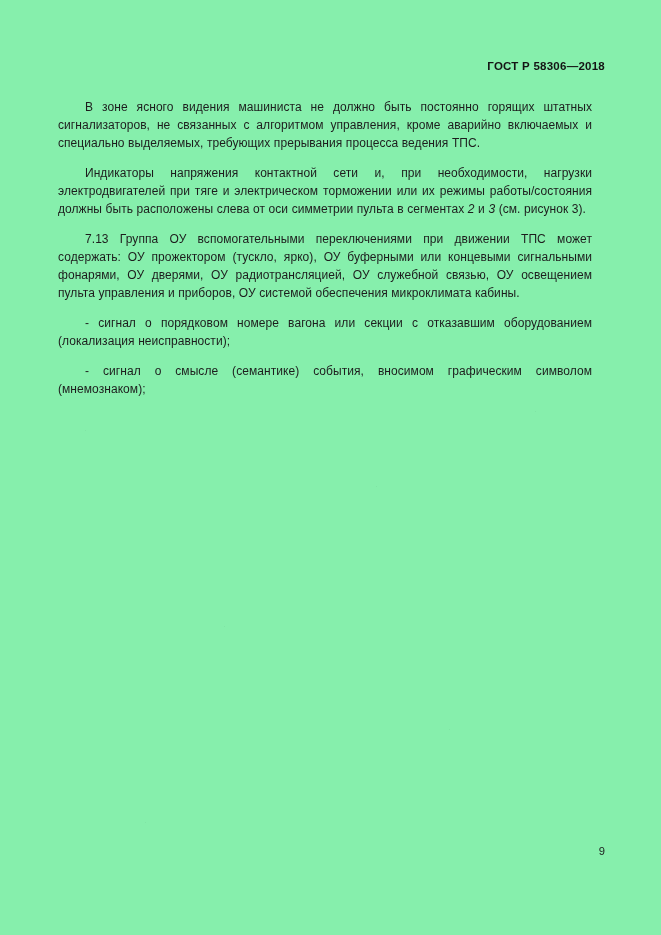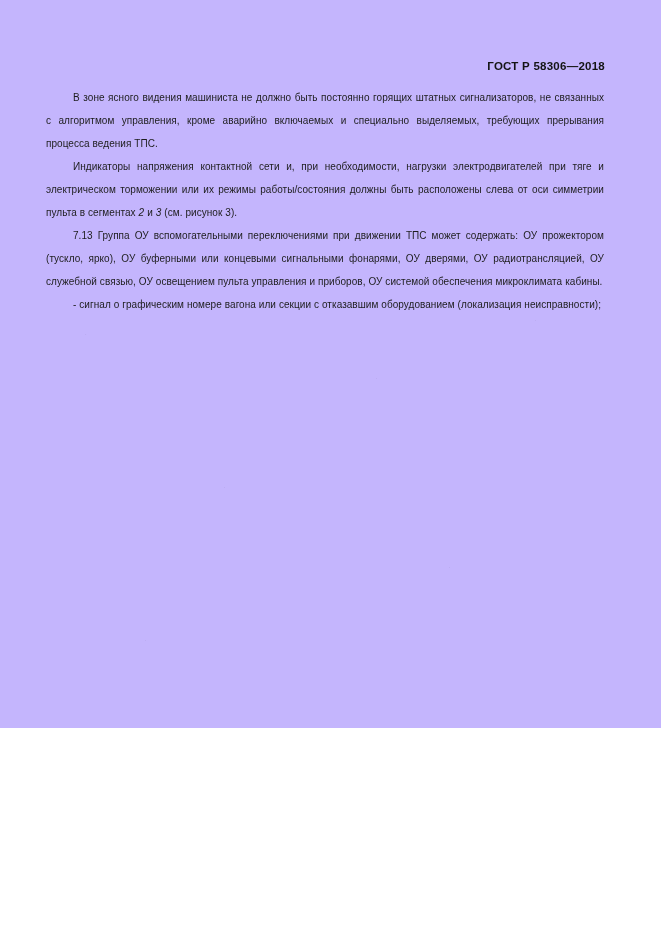--- a/index.html
+++ b/index.html
@@ -3,22 +3,22 @@
 <meta charset="utf-8">
 <style>
   html, body {
     margin: 0;
     padding: 0;
     background: #ffffff;
   }
   .page {
     position: relative;
     width: 661px;
-    height: 728px;
-    background: #c4b5fd;
+    height: 935px;
+    background: #86efac;
     overflow: hidden;
     font-family: "Liberation Sans", sans-serif;
     color: #1d1d1d;
   }
   
   .doc-header {
     position: absolute;
     top: 60px;
     right: 56px;
     font-size: 11.5px;
@@ -28,25 +28,25 @@
     white-space: nowrap;
   }
   
   .body-block {
     position: absolute;
     top: 86px;
     left: 46px;
     width: 558px;
   }
   .para {
-    font-size: 10px;
-    line-height: 23px;
+    font-size: 12px;
+    line-height: 18px;
     text-align: justify;
     text-justify: inter-word;
-    margin: 0;
+    margin: 12px;
     color: #1d1d1d;
     letter-spacing: 0.005em;
     word-spacing: 0.01em;
   }
   .para.indent {
     text-indent: 27px;
   }
   .para.dash {
     text-indent: 27px;
   }
@@ -86,22 +86,23 @@
 
   <div class="body-block">
 
     <p class="para indent">В зоне ясного видения машиниста не должно быть постоянно горящих штатных сигнализаторов, не связанных с алгоритмом управления, кроме аварийно включаемых и специально выделяемых, требующих прерывания процесса ведения ТПС.</p>
 
     <p class="para indent"><span>Индикаторы напряжения контактной сети и, при необходимости, нагрузки электродвигателей при тяге и электрическом торможении или их режимы работы/состояния должны быть расположены слева от оси симметрии пульта в сегментах </span><em>2</em><span> и </span><em>3</em><span> (см. рисунок 3).</span></p>
 
     <p class="para indent">7.13 Группа ОУ вспомогательными переключениями при движении ТПС может содержать: ОУ прожектором (тускло, ярко), ОУ буферными или концевыми сигнальными фонарями, ОУ дверями, ОУ радиотрансляцией, ОУ служебной связью, ОУ освещением пульта управления и приборов, ОУ системой обеспечения микроклимата кабины.</p>
 
 
-    <p class="para dash">- сигнал о графическим номере вагона или секции с отказавшим оборудованием (локализация неисправности);</p>
+    <p class="para dash">- сигнал о порядковом номере вагона или секции с отказавшим оборудованием (локализация неисправности);</p>
 
+    <p class="para dash">- сигнал о смысле (семантике) события, вносимом графическим символом (мнемознаком);</p>
 
 
   </div>
 
   <div class="folio">9</div>
 
   <div class="speckle"></div>
 
 </div>
 

